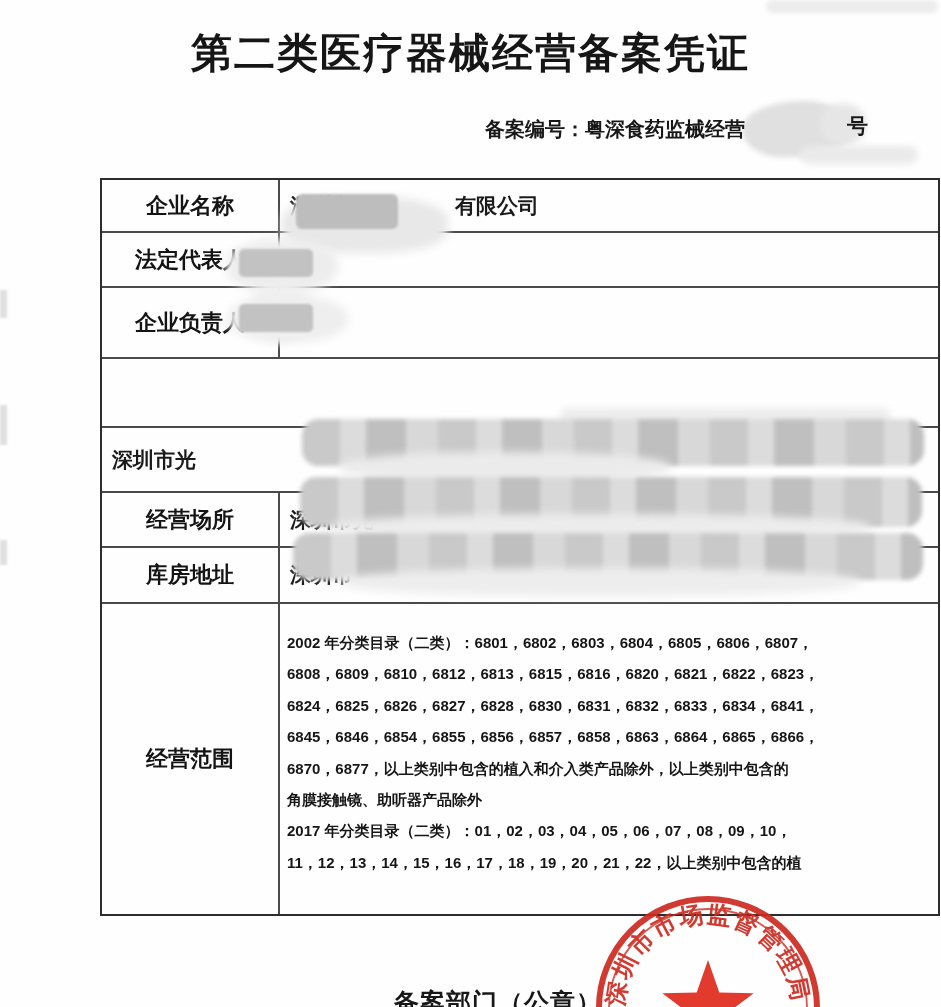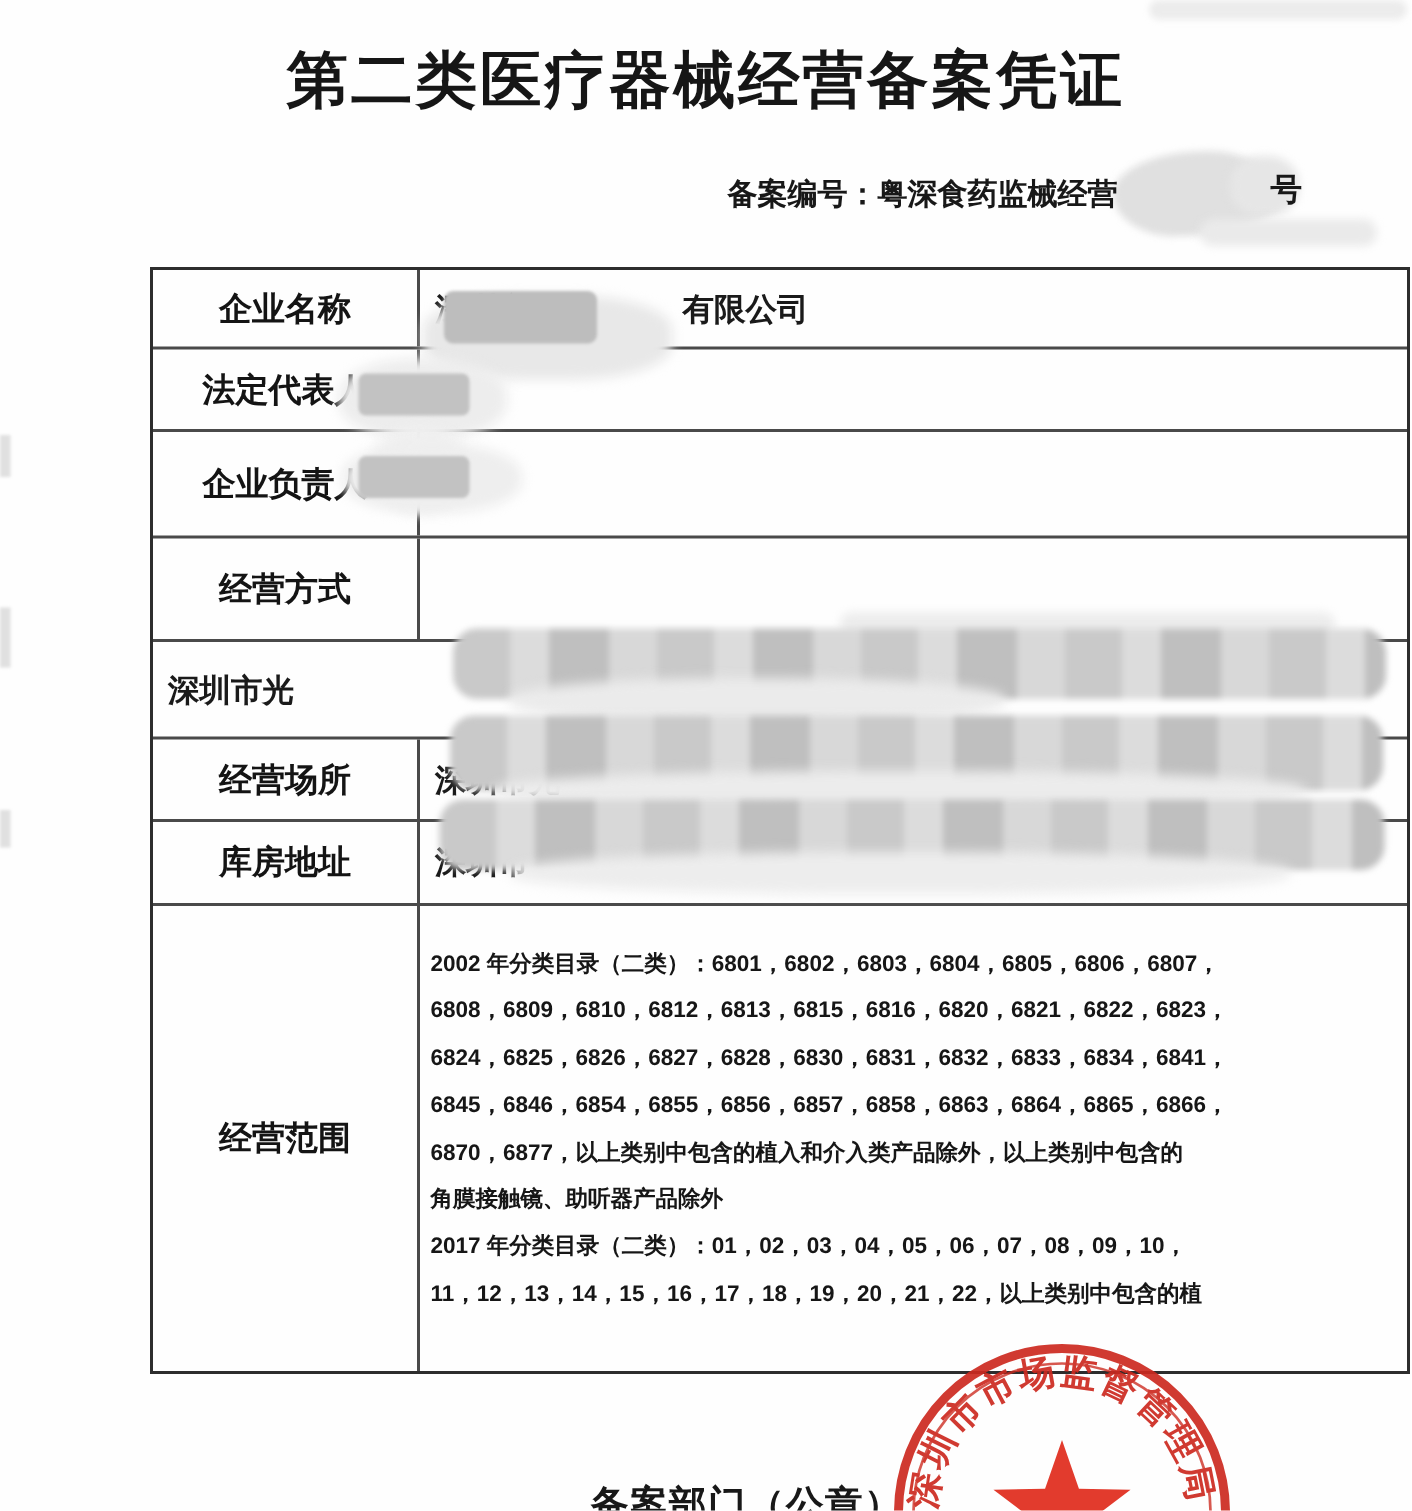--- a/index.html
+++ b/index.html
@@ -56,21 +56,20 @@
     </div>
     <div class="row r2">
       <div class="cell-label">法定代表人</div>
       <div class="cell-value"></div>
     </div>
     <div class="row r3">
       <div class="cell-label">企业负责人</div>
       <div class="cell-value"></div>
     </div>
     <div class="row r4">
-      <div class="cell-label">经营方式</div>
     </div>
     <div class="row r5">
       <div class="cell-value">
         <span>深圳市</span>
         <span class="val2-partial">光</span>
       </div>
     </div>
     <div class="row r6">
       <div class="cell-label">经营场所</div>
       <div class="cell-value">

